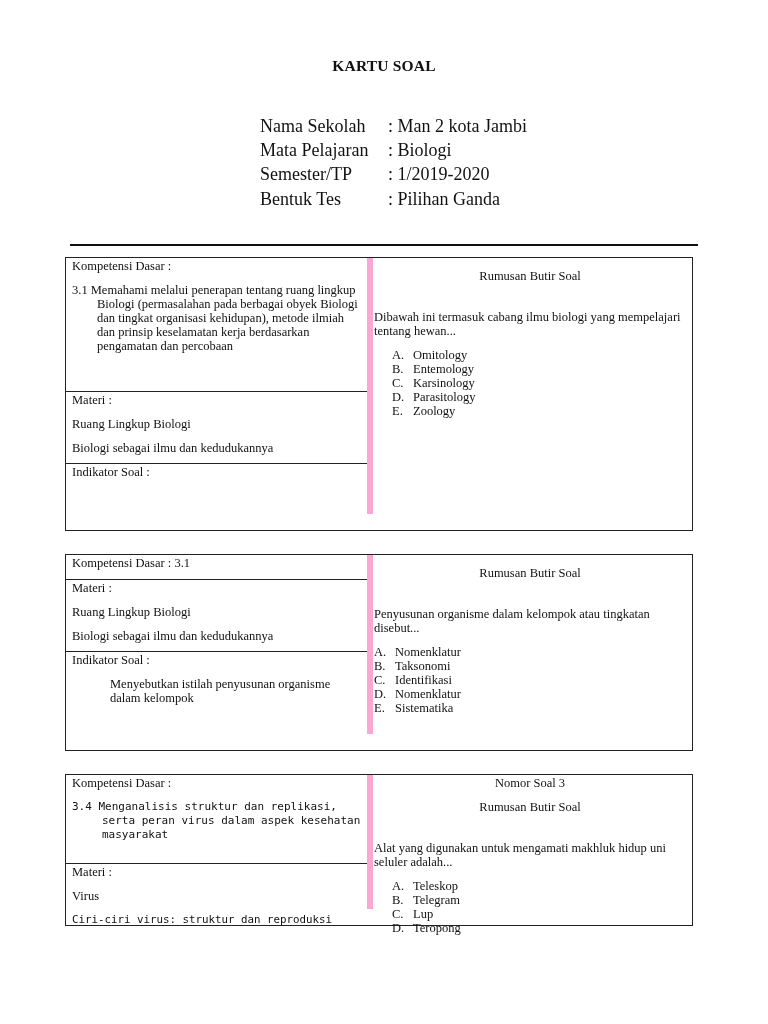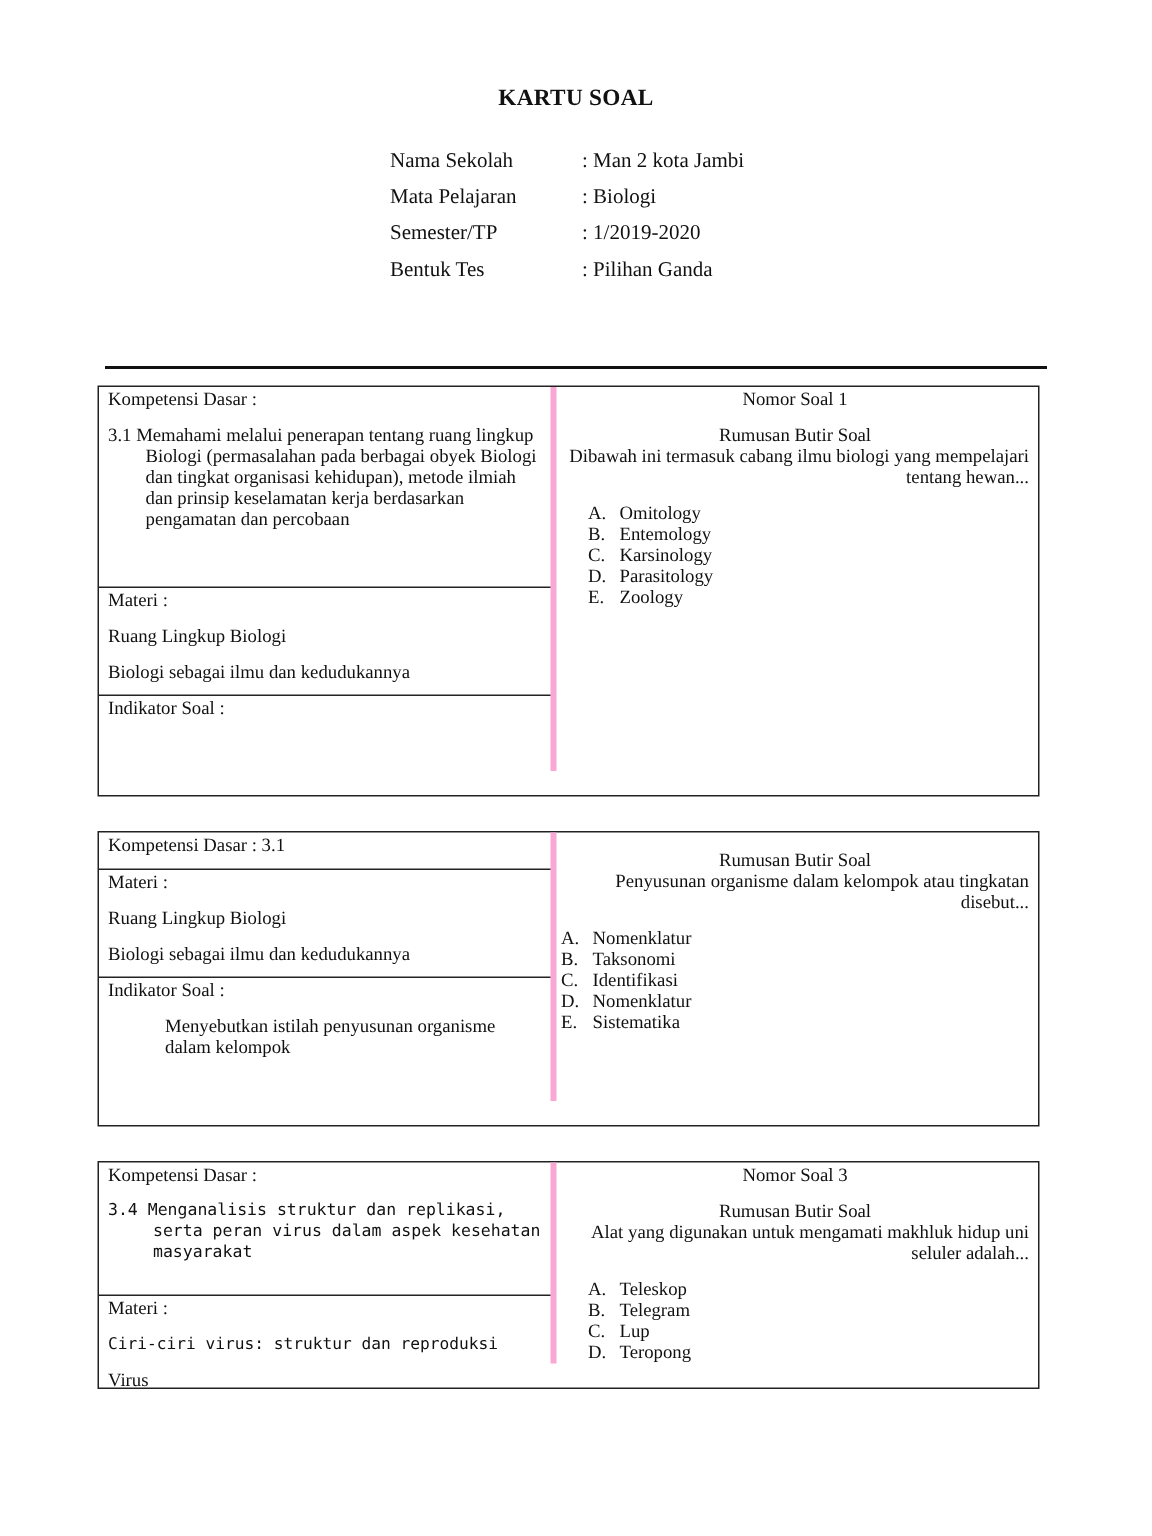--- a/index.html
+++ b/index.html
@@ -5,49 +5,49 @@
     html, body { margin: 0; padding: 0; background: #ffffff; }
     body {
       width: 768px; height: 1024px; position: relative; overflow: hidden;
       font-family: "Liberation Serif", "DejaVu Serif", serif;
       color: #111111;
     }
     .title {
       position: absolute; left: 0; width: 768px; top: 57px;
       text-align: center; font-weight: bold; font-size: 15.5px; letter-spacing: 0.2px;
     }
-    .meta { position: absolute; left: 260px; top: 100px; font-size: 14px; }
+    .meta { position: absolute; left: 260px; top: 116px; font-size: 18px; }
     .meta-row { height: 24.2px; display: flex; }
     .meta-label { width: 128px; }
     .sep {
       position: absolute; left: 70px; width: 628px; top: 244px; height: 0;
       border-top: 2px solid #111;
     }
     .card {
       position: absolute; left: 65px; width: 628px;
       border: 1px solid #222; box-sizing: border-box;
       font-size: 12.5px; line-height: 14px;
     }
     .col-left {
       position: absolute; left: 0; top: 0; width: 301px; bottom: 16px;
-      border-right: 4px solid #f9a8d4;
+      border-right: 6px solid #f9a8d4;
     }
     .col-right { position: absolute; left: 302px; right: 0; top: 0; bottom: 0; }
     .sec { position: absolute; left: 0; right: 0; box-sizing: border-box; padding: 1px 6px; }
     .sec.bordered { border-top: 1px solid #222; }
     .p { margin: 0; }
     .kd-text { margin-top: 10px; padding-left: 25px; text-indent: -25px; }
     .kd-text.mono { font-family: "DejaVu Sans Mono", "Liberation Mono", monospace; font-size: 11px; line-height: 14px; padding-left: 30px; text-indent: -30px; }
     .mat-item { margin-top: 10px; }
     .mono-line { font-family: "DejaVu Sans Mono", "Liberation Mono", monospace; font-size: 10.8px; }
     .ind-text { margin-top: 10px; padding-left: 4px; }
     .ind-text.deep { padding-left: 38px; }
     .center { text-align: center; }
     .rb { margin-top: 10px; }
-    .question { margin-top: 0; padding: 0 6px; text-align: right; }
+    .question { margin-top: 27px; padding: 0 6px; }
     .options { list-style: none; margin: 10px 0 0 0; padding: 0 0 0 24px; }
     .options.shallow { padding-left: 6px; }
     .options li { display: flex; line-height: 14px; }
     .opt-letter { width: 21px; }
   </style>
 </head>
 <body>
 
 <div class="title">KARTU SOAL</div>
 
@@ -81,21 +81,20 @@
     <div class="sec bordered" style="top:133px; height:72px;">
       <p class="p">Materi :</p>
       <p class="p mat-item">Ruang Lingkup Biologi</p>
       <p class="p mat-item">Biologi sebagai ilmu dan kedudukannya</p>
     </div>
     <div class="sec bordered" style="top:205px; bottom:0;">
       <p class="p">Indikator Soal :</p>
     </div>
   </div>
   <div class="col-right" style="padding-top:1px;">
-    <p class="p center">Nomor Soal  1</p>
     <p class="p center rb">Rumusan Butir Soal</p>
     <p class="p question">Dibawah ini termasuk cabang ilmu biologi yang mempelajari tentang hewan...</p>
     <ul class="options">
       <li>
           <span class="opt-letter">A.</span>
           <span>Omitology</span>
         </li>
       <li>
           <span class="opt-letter">B.</span>
           <span>Entemology</span>
@@ -160,22 +159,22 @@
 </div>
 
 <div class="card" style="top:774px; height:152px;">
   <div class="col-left">
     <div class="sec" style="top:0; height:88px;">
       <p class="p">Kompetensi Dasar :</p>
       <p class="p kd-text mono">3.4 Menganalisis struktur dan replikasi, serta peran virus dalam aspek kesehatan masyarakat</p>
     </div>
     <div class="sec bordered" style="top:88px; bottom:0;">
       <p class="p">Materi :</p>
+      <p class="p mat-item">Virus</p>
       <p class="p mat-item mono-line">Ciri-ciri virus: struktur dan reproduksi</p>
-      <p class="p mat-item">Virus</p>
     </div>
   </div>
   <div class="col-right" style="padding-top:1px;">
     <p class="p center">Nomor Soal 3</p>
     <p class="p center rb">Rumusan Butir Soal</p>
     <p class="p question">Alat yang digunakan untuk mengamati makhluk hidup uni seluler adalah...</p>
     <ul class="options">
       <li>
           <span class="opt-letter">A.</span>
           <span>Teleskop</span>

